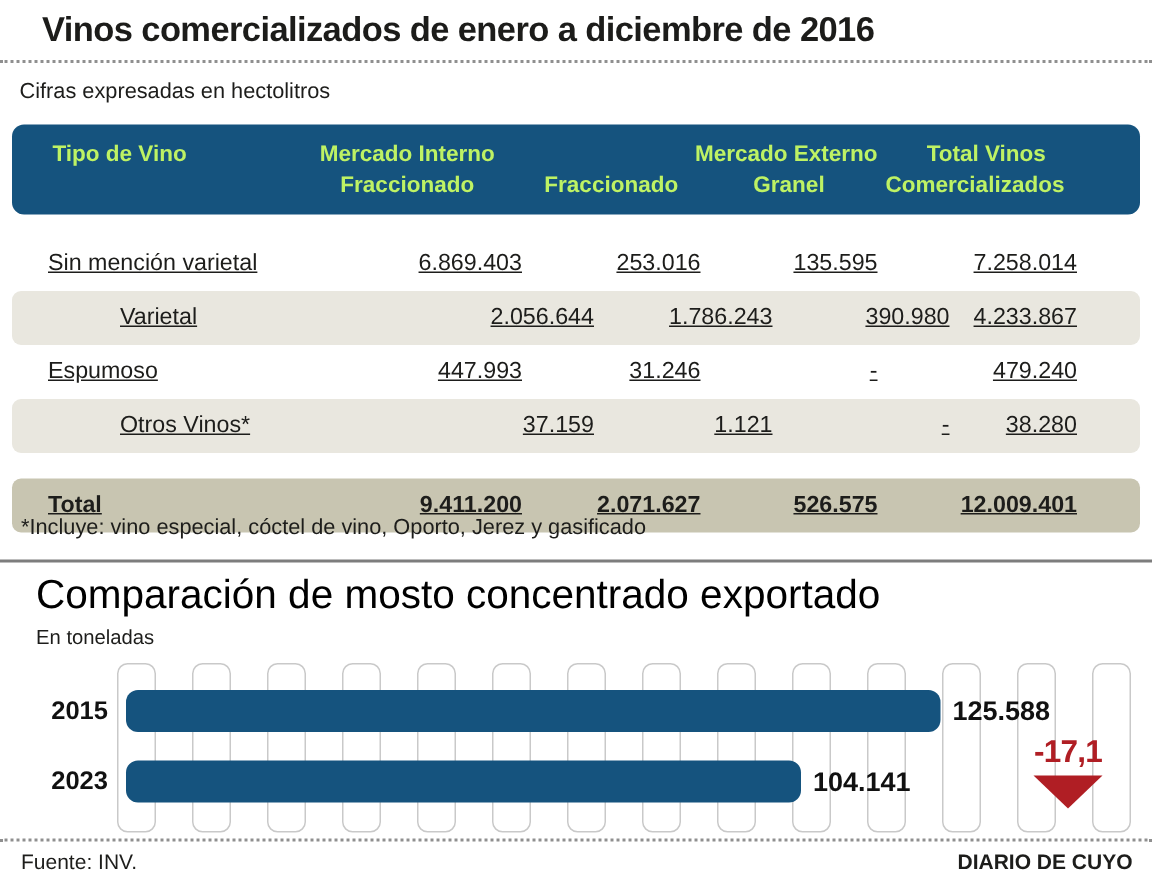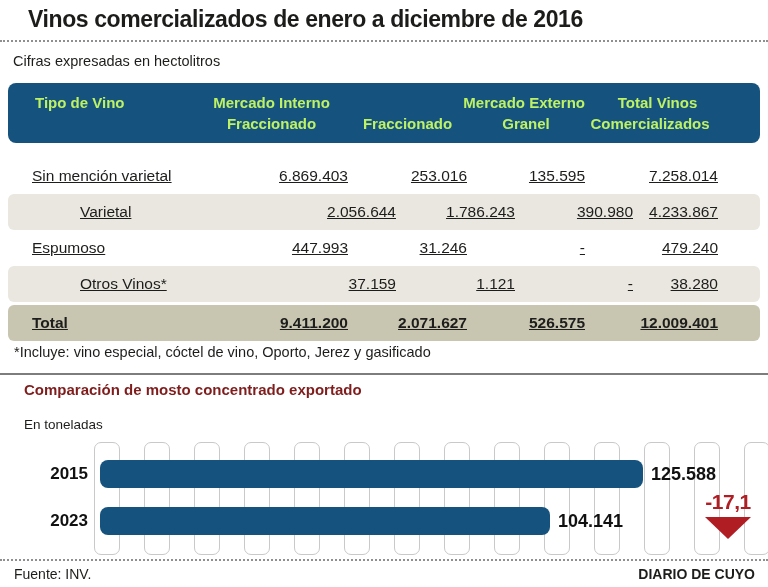--- a/index.html
+++ b/index.html
@@ -29,31 +29,31 @@
   .hc-ext-frac{grid-area:2/3;}
   .hc-granel{grid-area:2/4;}
   .hc-total2{grid-area:2/5;padding-right:45px;}
   
   .tbody{left:8px;top:158px;width:752px;text-decoration:underline;}
   .trow{
     display:grid;grid-template-columns:187px 153px 119px 118px 1fr;
     height:36px;align-items:center;font-size:15.5px;
   }
   .trow.shaded{background:#E9E7DF;border-radius:6px;padding-left:48px;}
-  .trow.total{background:#C8C5B1;border-radius:6px;font-weight:700;margin-top:3px;}
+  .trow.total{background:#C8C5B1;border-radius:6px;font-weight:700;margin-top:17px;}
   .td-label{padding-left:24px;}
   .td-num{text-align:right;white-space:nowrap;}
   .td-total{padding-right:42px;}
   .footnote{left:14px;top:344px;font-size:14.5px;}
   
   .sep-solid{left:0;right:0;top:373px;height:0;border-top:2px solid #7d7d7d;}
-  .section-title{left:24px;top:381px;font-size:15px;font-weight:700;color:#7f1d1d;}
+  .section-title{left:24px;top:381px;font-size:27px;font-weight:400;color:#000000;}
   .units2{left:24px;top:417px;font-size:13.5px;}
   
-  .chart{left:16px;top:442px;width:682px;height:115px;}
+  .chart{left:0;top:442px;width:682px;height:115px;}
   .grid-cols{position:absolute;left:78px;top:0;height:113px;display:flex;gap:24px;}
   .grid-col{width:26px;border:1px solid #c9c9c9;border-radius:7px;background:#ffffff;box-sizing:border-box;}
   .year{position:absolute;left:0;width:72px;text-align:right;font-weight:700;font-size:17px;color:#111;}
   .year-0{top:22px;}
   .year-1{top:69px;}
   .bar-line{position:absolute;left:84px;display:flex;align-items:center;}
   .bar-line-0{top:18px;}
   .bar-line-1{top:65px;}
   .bar{height:28px;border-radius:8px;background:#15537E;}
   .bar-value{margin-left:8px;font-weight:700;font-size:18px;color:#111;white-space:nowrap;}

